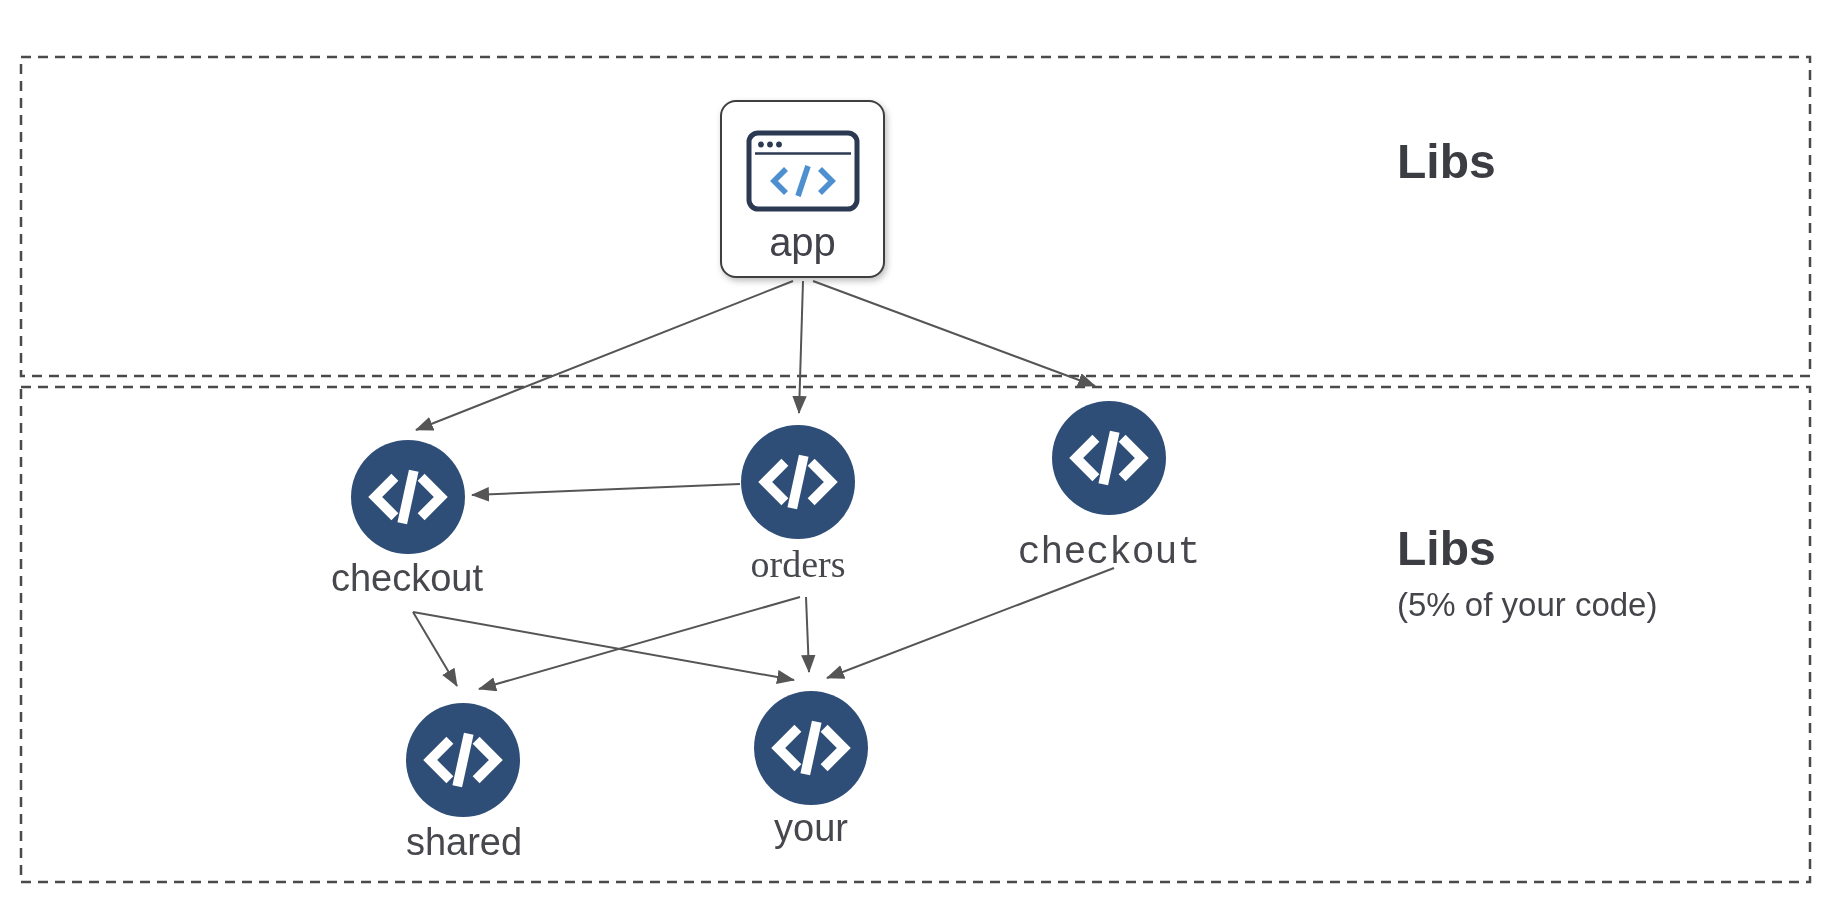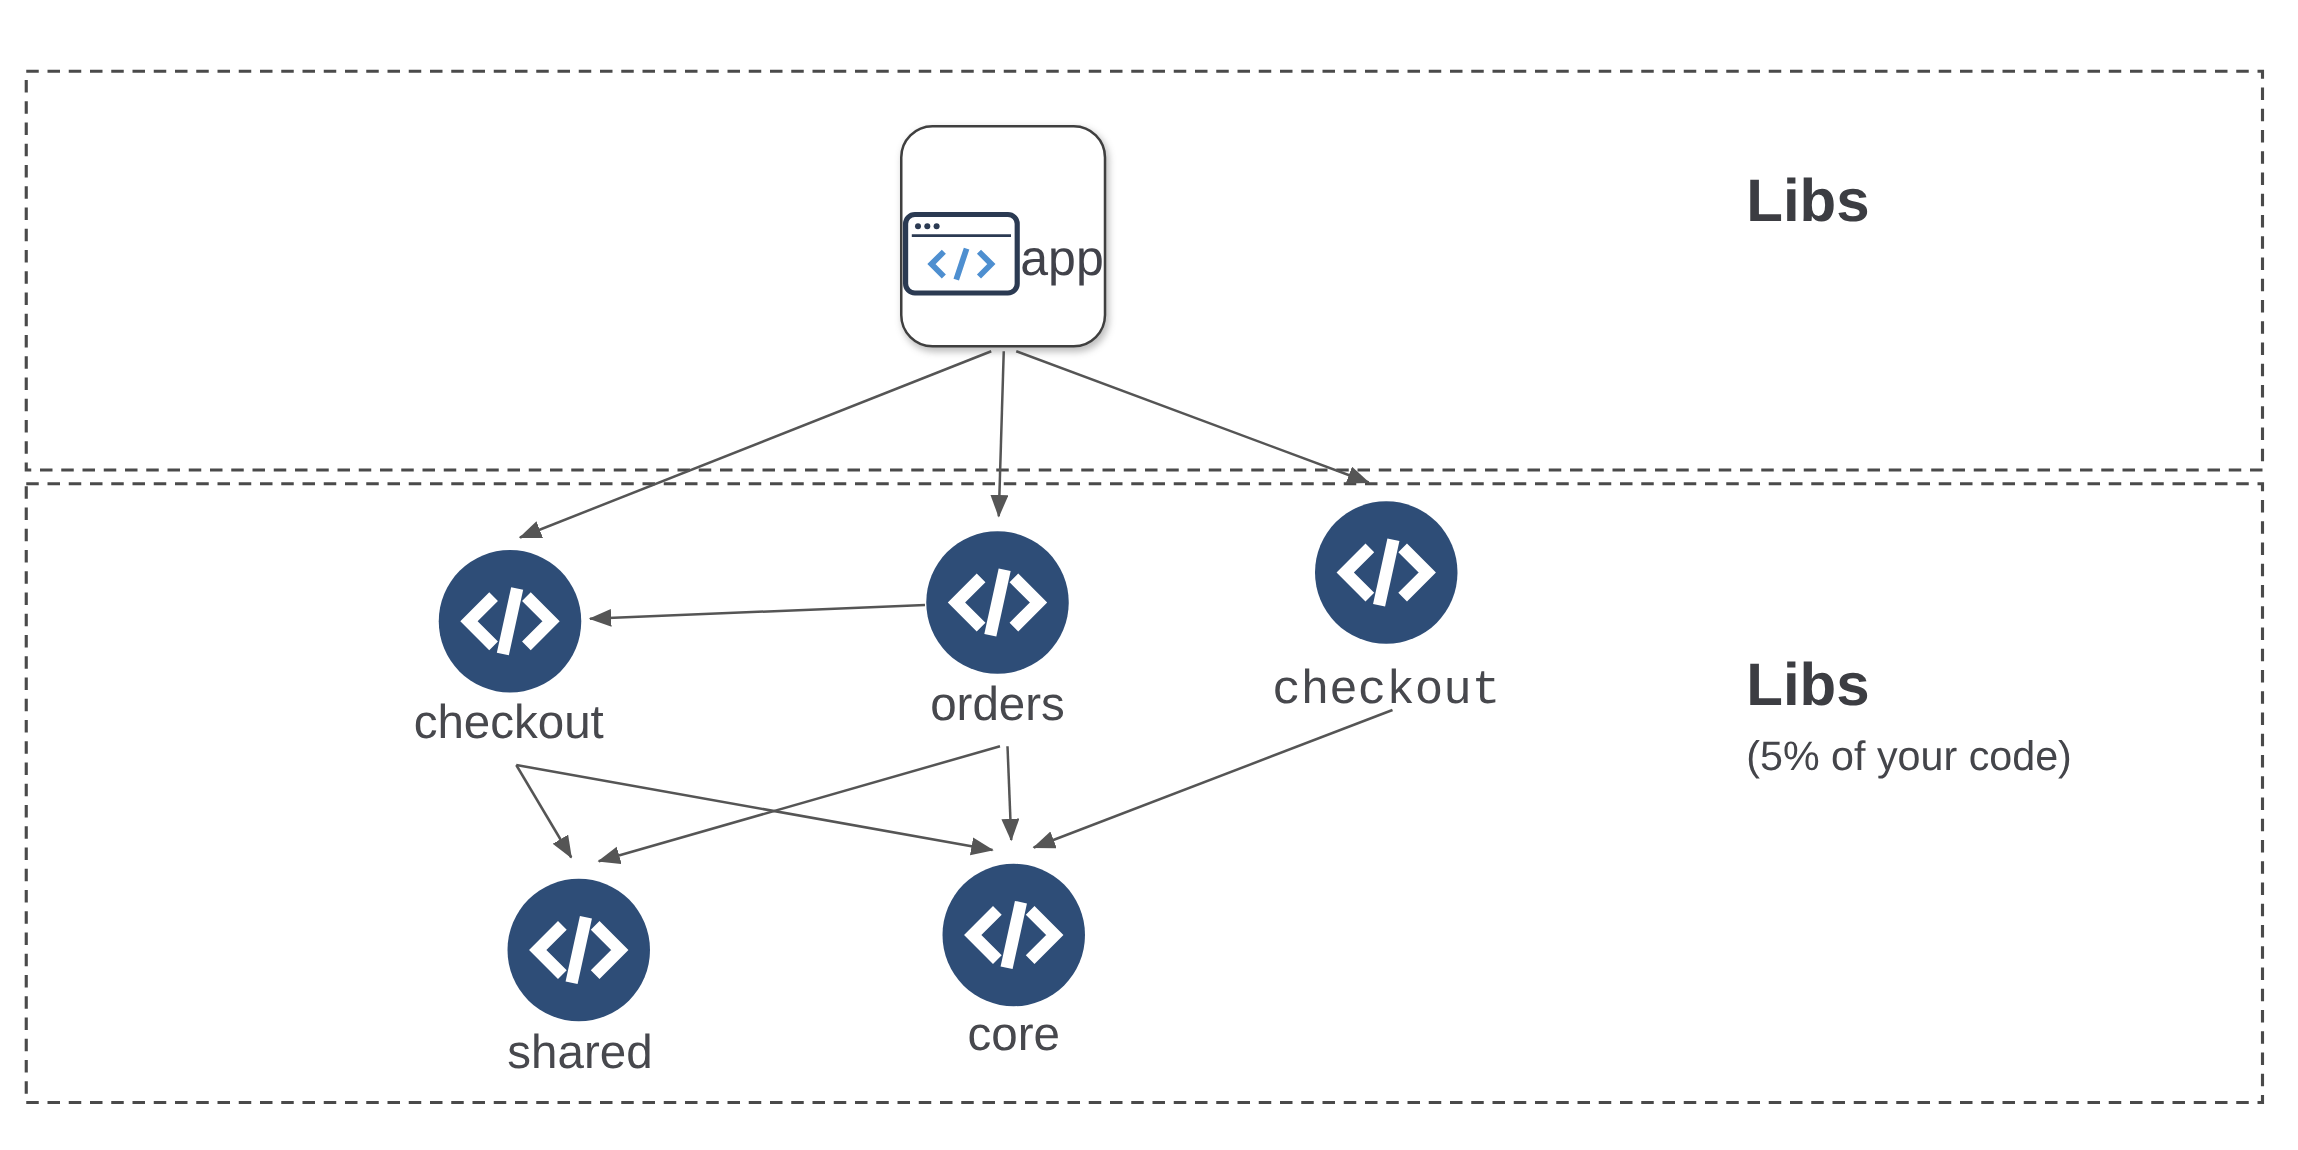--- a/index.html
+++ b/index.html
@@ -18,23 +18,24 @@
     z-index: 1;
   }
   
   .app-node {
     position: absolute;
     left: 720px; top: 100px;
     width: 165px; height: 178px;
     box-sizing: border-box;
     background: #ffffff;
     border: 2.5px solid #3f3f3f;
-    border-radius: 26px;
+    border-radius: 16px;
     box-shadow: 2px 3px 6px rgba(70,70,70,0.35);
     display: flex;
+    flex-direction: column;
     align-items: center;
     padding-top: 28px;
     z-index: 2;
   }
   .app-node .browser-svg { display: block; }
   .app-label {
     margin-top: 8px;
     font-size: 40px;
     line-height: 1.1;
     color: #41424a;
@@ -165,22 +166,22 @@
     <svg width="82" height="62" viewBox="0 0 100 72" xmlns="http://www.w3.org/2000/svg">
       <g stroke="#ffffff" stroke-width="12" fill="none" stroke-linejoin="miter">
         <polyline points="34,12 10,36 34,60"></polyline>
         <polyline points="66,12 90,36 66,60"></polyline>
         <line x1="57" y1="4" x2="43" y2="68"></line>
       </g>
     </svg>
   </div>
 
   <div class="node-label" style="left:407px;  top:558px;">checkout</div>
-  <div class="node-label" style="left:798px;  top:544px;">orders</div>
+  <div class="node-label" style="left:798px;  top:544px;font-family:Liberation Serif, serif;">orders</div>
   <div class="node-label" style="left:1109px; top:532px;font-family:Liberation Mono, monospace;">checkout</div>
   <div class="node-label" style="left:464px;  top:822px;">shared</div>
-  <div class="node-label" style="left:811px;  top:808px;">core</div>
+  <div class="node-label" style="left:811px;  top:808px;">your</div>
 
   <div class="section-title apps-title">Libs</div>
   <div class="section-title libs-title">Libs</div>
   <div class="section-subtitle libs-subtitle">(5% of your code)</div>
 
 </div>
 
 </body></html>

